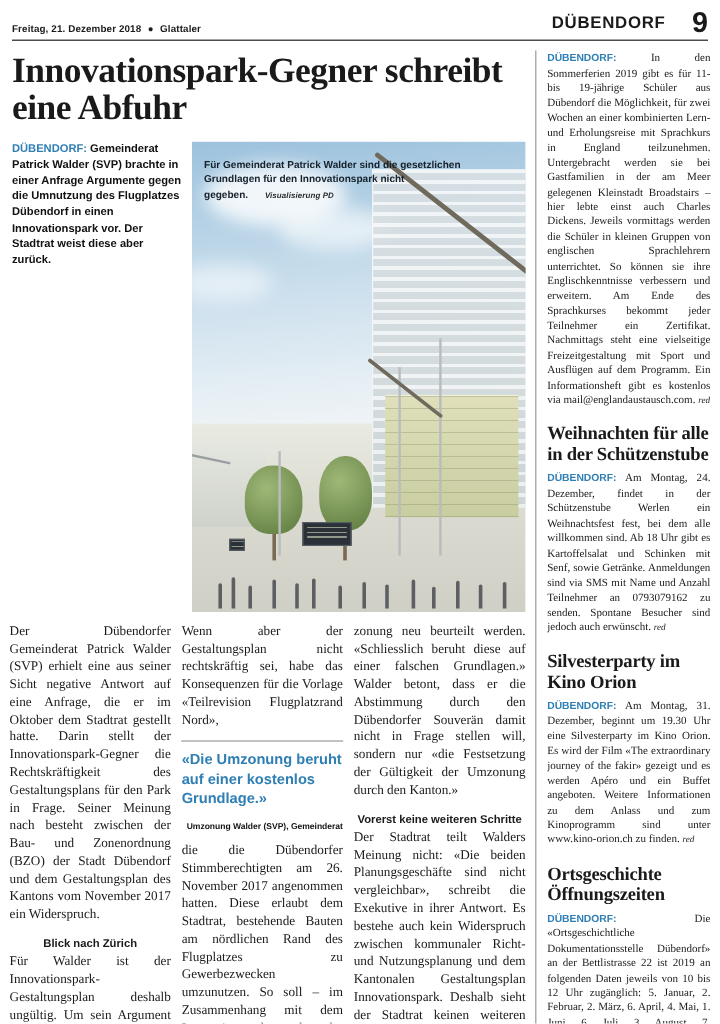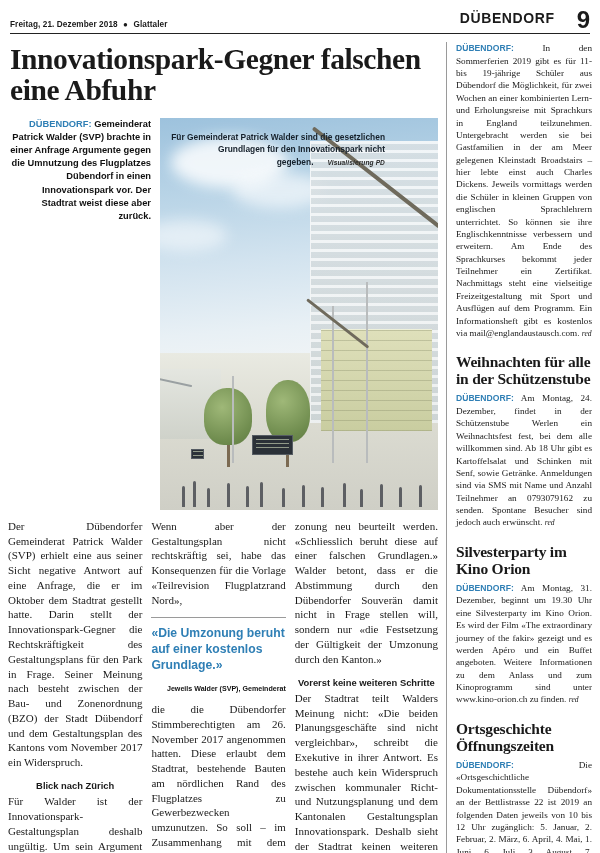--- a/index.html
+++ b/index.html
@@ -38,21 +38,21 @@
   }
 
   
   .headline {
     font-family: "Liberation Serif", serif;
     font-size: 29.5px; font-weight: 700; line-height: 1.06;
     letter-spacing: -.4px; margin: 2px 0 11px 2px;
   }
 
   
-  .lead-row { display: flex; text-align: right; }
+  .lead-row { display: flex; }
   .lead-col { width: 152px; padding: 0 9px 0 2px; }
   .lead {
     font-family: "Liberation Sans", sans-serif;
     font-size: 9.3px; font-weight: 700; line-height: 1.42; color: #111;
   }
   .place-tag { color: #2f7fb5; }
 
   .photo-wrap { position: relative; width: 278px; height: 392px; overflow: hidden; }
   .photo { position: absolute; inset: 0; }
   .sky {
@@ -173,21 +173,21 @@
       <span class="section-name">DÜBENDORF</span>
       <span class="page-number">9</span>
     </div>
   </div>
   <div class="rule-top"></div>
 
   <div class="body-grid">
 
     <div class="main-area">
 
-      <h1 class="headline">Innovationspark-Gegner falschen eine Abfuhr</h1>
+      <h1 class="headline">Innovationspark-Gegner schreibt eine Abfuhr</h1>
 
       <div class="lead-row">
         <div class="lead-col">
           <p class="lead">
             <span class="place-tag">DÜBENDORF:</span><span> Gemeinderat Patrick Walder (SVP) brachte in einer Anfrage Argumente gegen die Umnutzung des Flugplatzes Dübendorf in einen Innovationspark vor. Der Stadtrat weist diese aber zurück.</span>
           </p>
         </div>
 
         <div class="photo-wrap">
           <div class="photo">
@@ -251,21 +251,21 @@
           <p class="para">Für Walder ist der Innovationspark-Gestaltungsplan deshalb ungültig. Um sein Argument zu untermauern, bezieht er sich in seiner Anfrage auf einen Entscheid, den das Baurekursgericht im März gefällt hat und stellt somit eine Analogie her zwischen der Stadt Zürich und Dübendorf.</p>
           <p class="para">Das Baurekursgericht habe die Aufhebung der kantonalen Gestaltungspläne im Hochschulgebiet der Stadt Zürich beschlossen. Mit der Begründung diese widersprächen einer bereits bestehenden Bau- und Zonenordnung. Walders Meinung zufolge müssten analog zum Hochschulgebietsentscheid auch die kantonalen Entscheide auf Richt- und Nutzungsplanebene, die den Innovationspark Hubstandort Dübendorf betreffen, keinen Bestand haben, «weil diese offensichtlich in Widerspruch zur gültigen Bau- und Zonenordnung der Stadt Dübendorf stehen».</p>
 
         </div>
 
         <div class="col">
           <p class="para">Wenn aber der Gestaltungsplan nicht rechtskräftig sei, habe das Konsequenzen für die Vorlage «Teilrevision Flugplatzrand Nord»,</p>
           <div class="pullquote">
             <div class="pq-rule"></div>
             <div class="pq-text">«Die Umzonung beruht auf einer kostenlos Grundlage.»</div>
-            <div class="pq-attr">Jeweils Walder (SVP), Gemeinderat</div>
+            <div class="pq-attr">Umzonung Walder (SVP), Gemeinderat</div>
           </div>
           <p class="para gap">die die Dübendorfer Stimmberechtigten am 26. November 2017 angenommen hatten. Diese erlaubt dem Stadtrat, bestehende Bauten am nördlichen Rand des Flugplatzes zu Gewerbezwecken umzunutzen. So soll – im Zusammenhang mit dem Innovationspark – entlang der Wangenstrasse ein Industriegebiet entstehen.</p>
           <p class="para">Angesichts der neuen Erkenntnisse muss gemäss Walder die mit der Abstimmung verbundene Um-</p>
         </div>
 
         <div class="col">
           <p class="para">zonung neu beurteilt werden. «Schliesslich beruht diese auf einer falschen Grundlagen.» Walder betont, dass er die Abstimmung durch den Dübendorfer Souverän damit nicht in Frage stellen will, sondern nur «die Festsetzung der Gültigkeit der Umzonung durch den Kanton.»</p>
           <h3 class="subhead">Vorerst keine weiteren Schritte</h3>
           <p class="para"><span>Der Stadtrat teilt Walders Meinung nicht: «Die beiden Planungsgeschäfte sind nicht vergleichbar», schreibt die Exekutive in ihrer Antwort. Es bestehe auch kein Widerspruch zwischen kommunaler Richt- und Nutzungsplanung und dem Kantonalen Gestaltungsplan Innovationspark. Deshalb sieht der Stadtrat keinen weiteren Handlungsbedarf. Walder beharrt auf seinem Standpunkt und erklärt den Gestaltungsplan Innovationspark weiterhin als ungültig. Weitere Schritte unternimmt er vorerst aber nicht.</span> <span class="author">Lukas Elser</span></p>
         </div>

